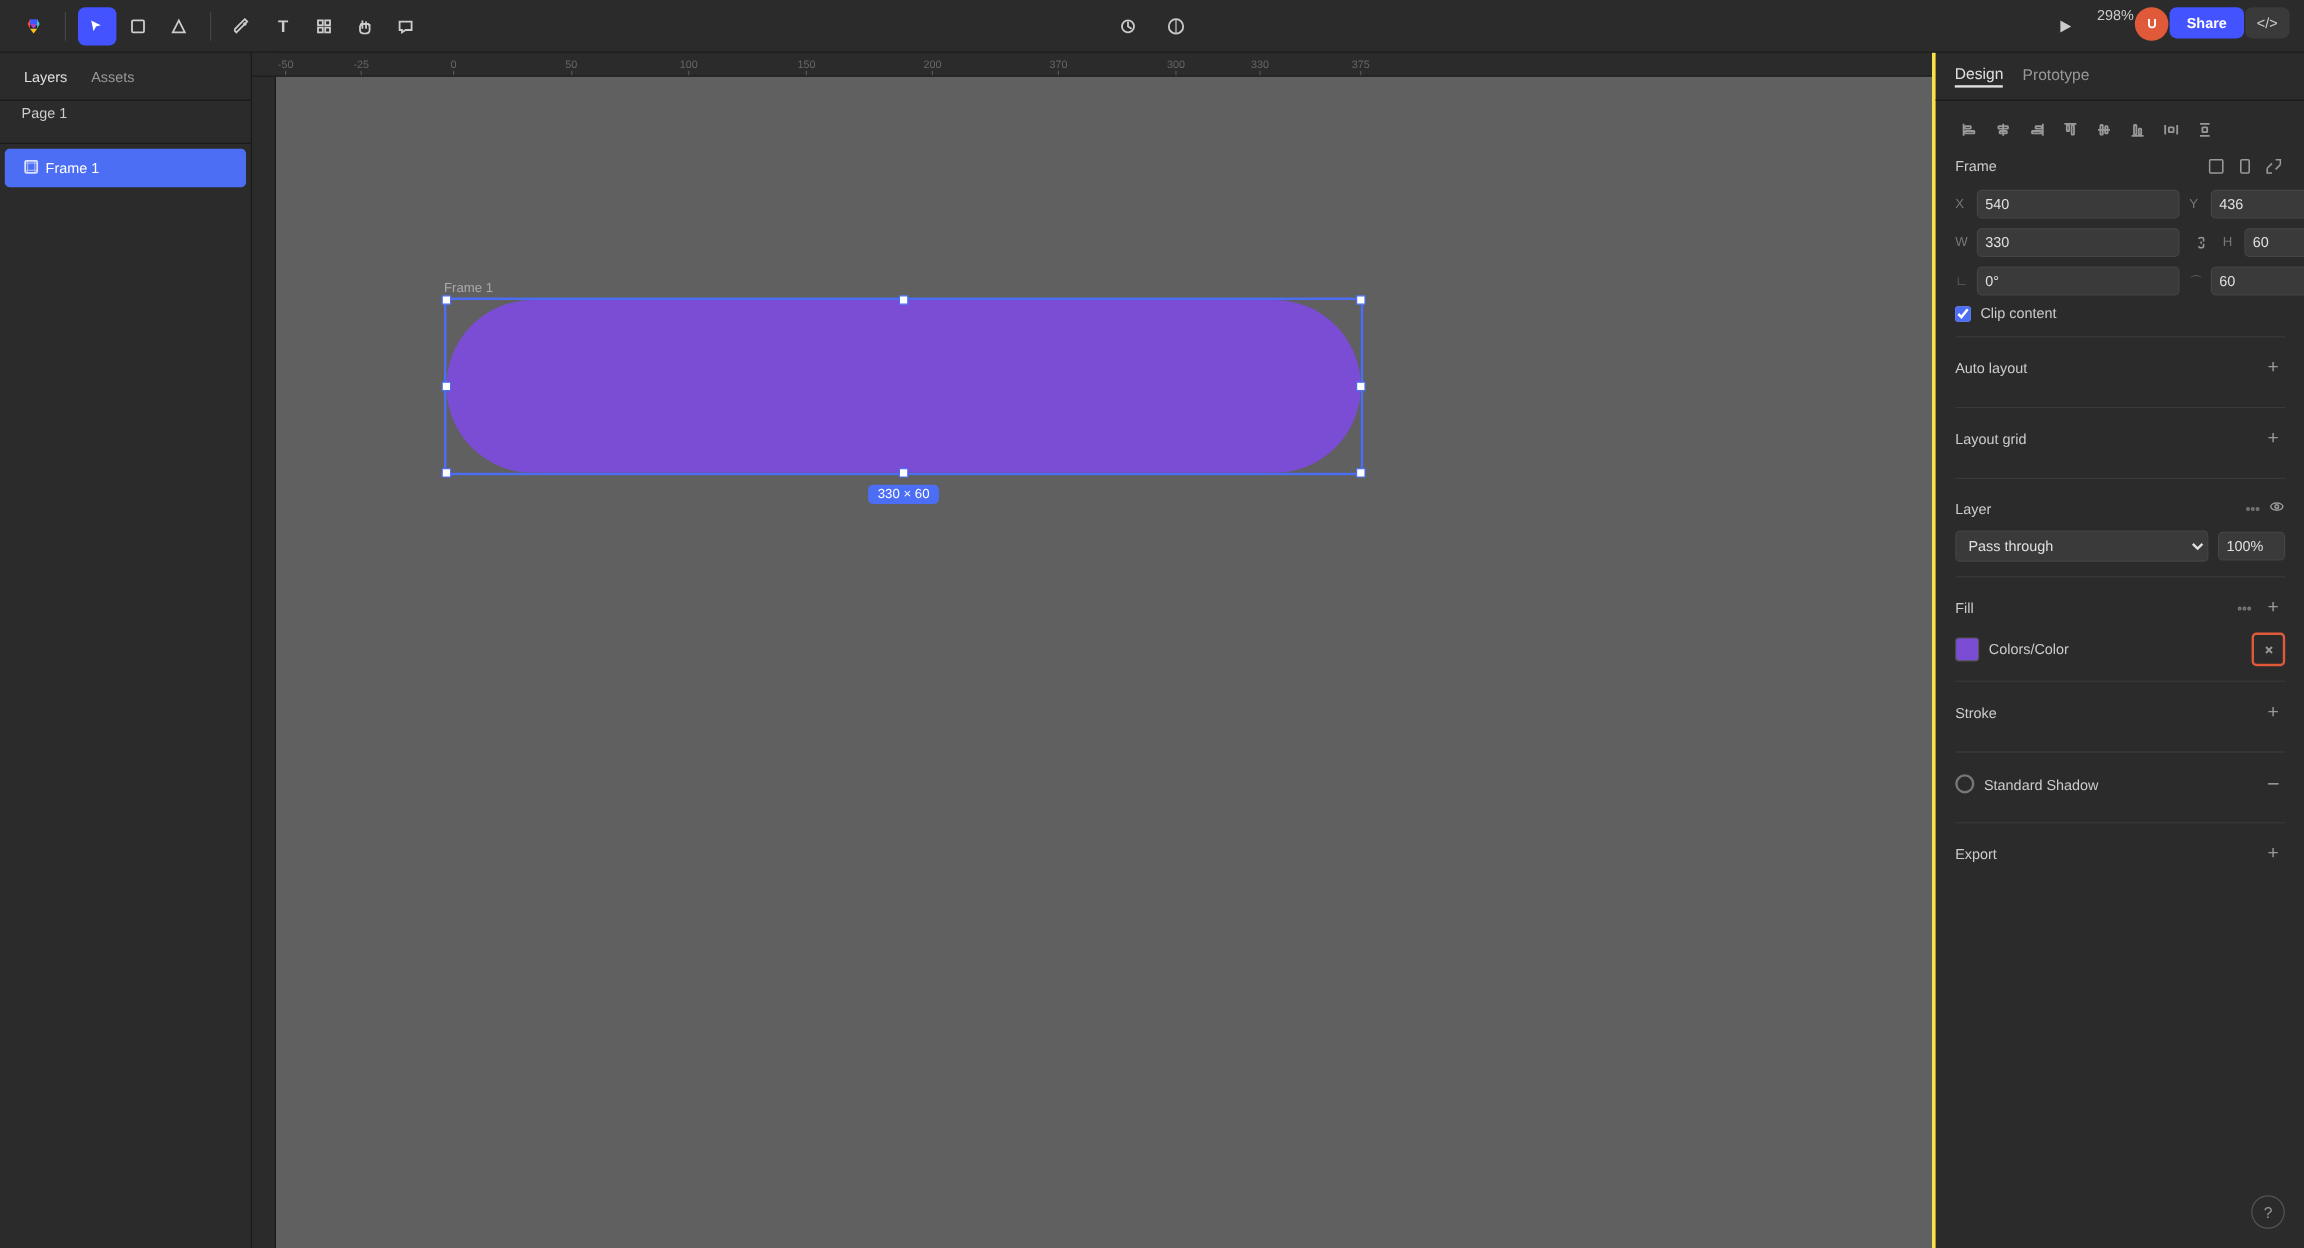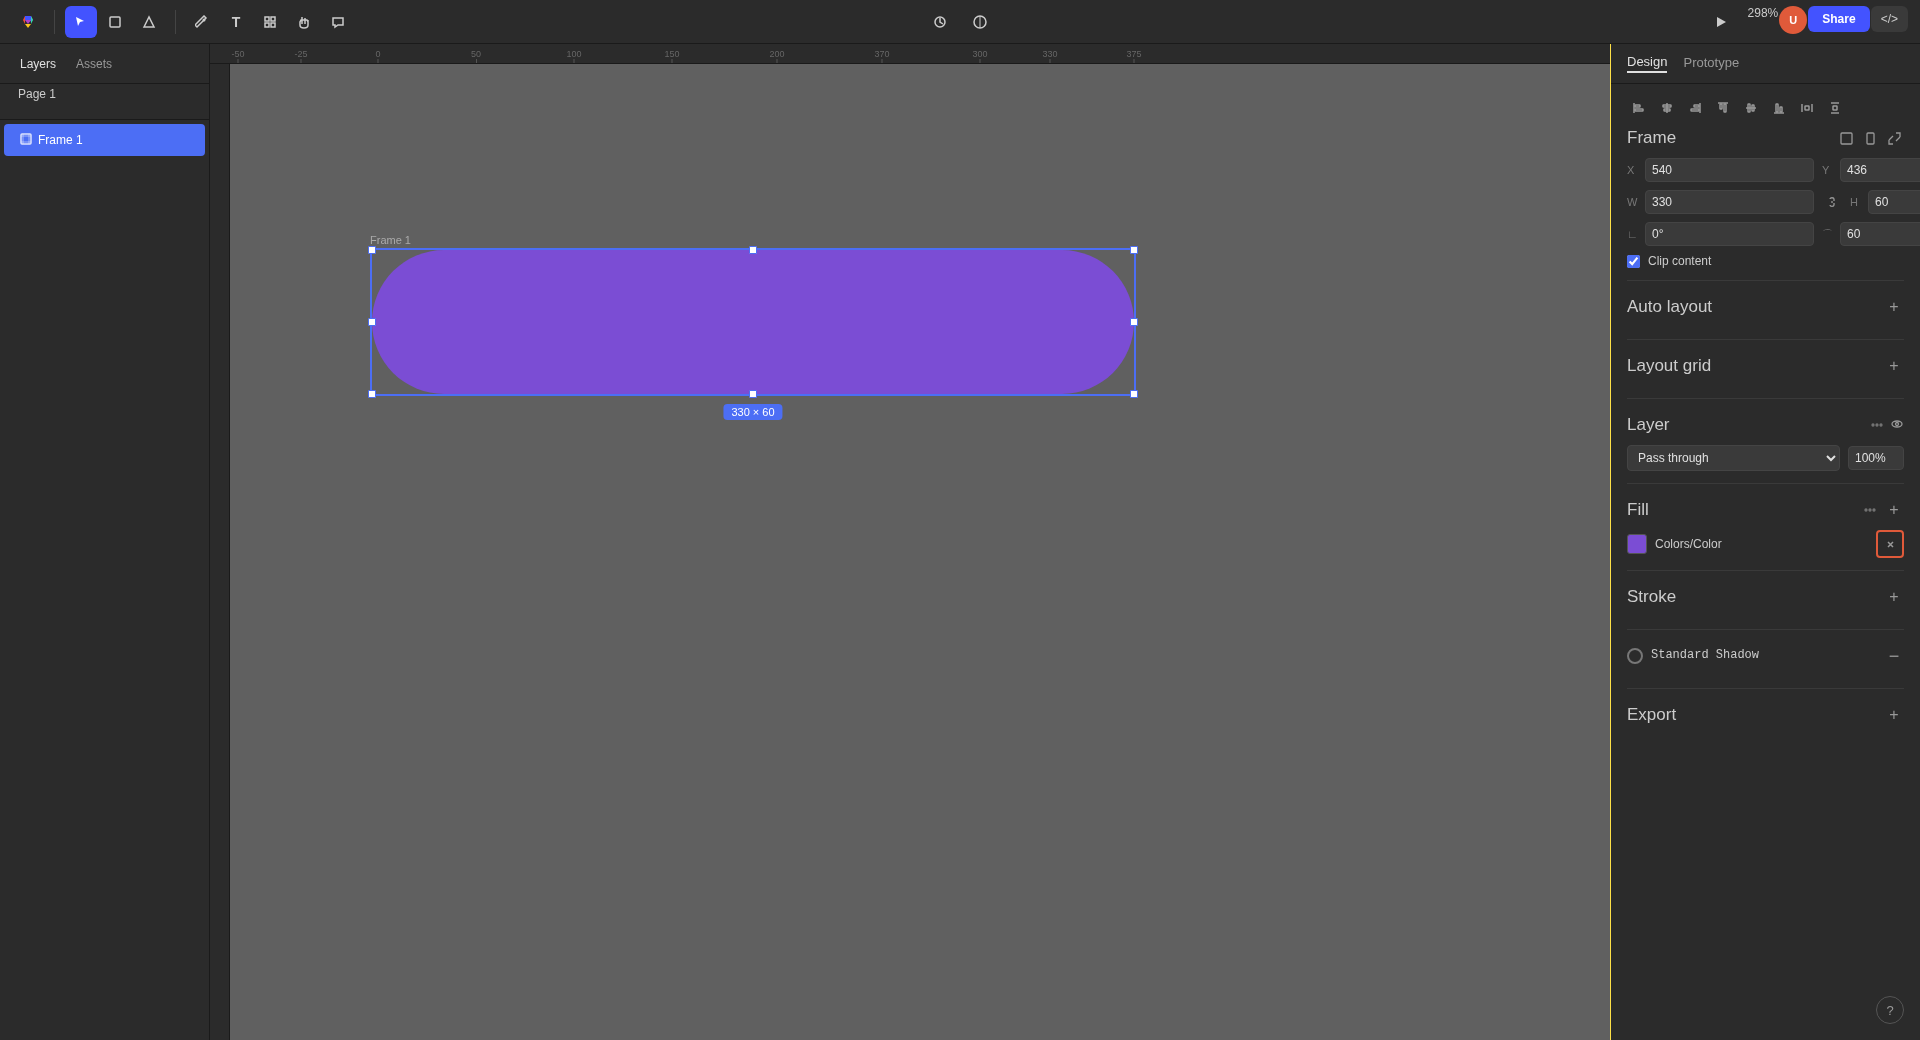--- a/index.html
+++ b/index.html
@@ -236,21 +236,21 @@
     }
 
     
     .right-panel {
       position: absolute;
       top: 44px;
       right: 0;
       width: 310px;
       height: calc(1040px - 44px);
       background: #2b2b2b;
-      border-left: 1px solid #fde047;
+      border-left: 3px solid #fde047;
       display: flex;
       flex-direction: column;
     }
     .panel-tabs {
       display: flex;
       height: 40px;
       border-bottom: 1px solid #1a1a1a;
       padding: 0 16px;
       gap: 16px;
       align-items: center;
@@ -273,21 +273,21 @@
       padding-bottom: 12px;
     }
     .panel-section:last-child { border-bottom: none; }
 
     .section-header {
       display: flex;
       align-items: center;
       justify-content: space-between;
       margin-bottom: 10px;
     }
-    .section-title { font-size: 17px; color: #ccc; font-weight: 500; }
+    .section-title { font-size: 12px; color: #ccc; font-weight: 500; }
     .section-add {
       width: 20px; height: 20px;
       display: flex; align-items: center; justify-content: center;
       color: #999; cursor: pointer; font-size: 16px; border-radius: 3px;
     }
 
     
     .align-row {
       display: flex;
       gap: 4px;
@@ -384,23 +384,22 @@
       background: transparent;
       color: #999;
       cursor: pointer;
       display: flex; align-items: center; justify-content: center;
       font-size: 13px;
     }
 
     
     .shadow-row {
       display: flex;
-      align-items: flex-start;
+      align-items: flex-end;
       gap: 8px;
-      font-family: Liberation Mono, monospace;
     }
     .shadow-circle {
       width: 16px; height: 16px;
       border-radius: 50%;
       border: 2px solid #777;
       flex-shrink: 0;
     }
     .shadow-label { flex: 1; font-size: 12px; color: #ccc; }
     .minus-btn {
       width: 20px; height: 20px;

